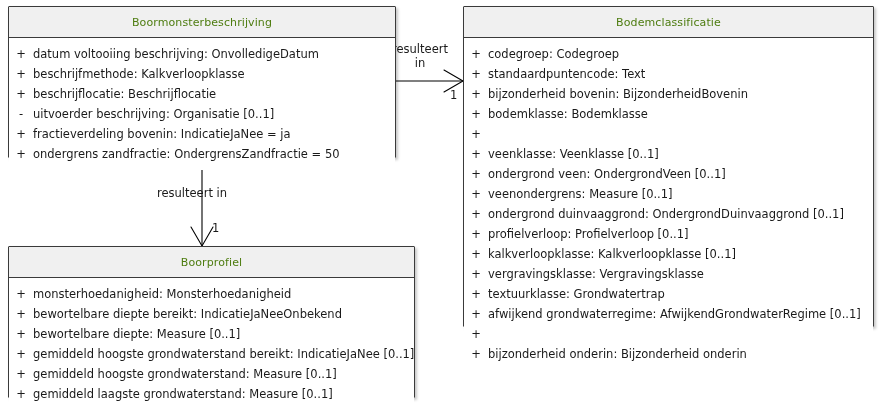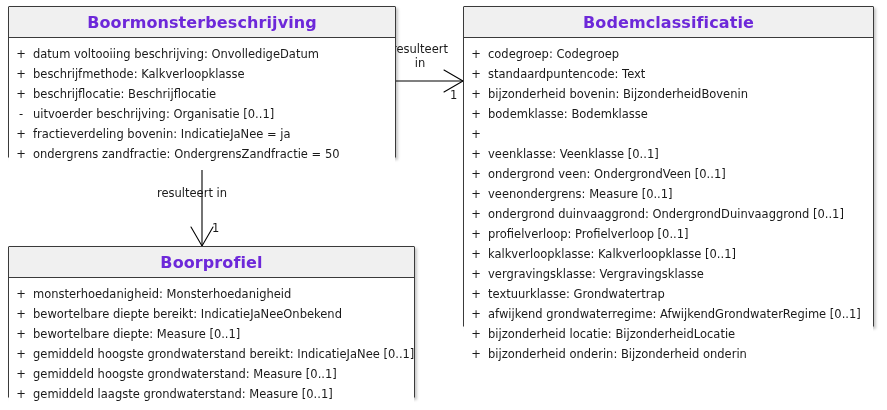--- a/index.html
+++ b/index.html
@@ -35,23 +35,23 @@
   .uml-header {
     box-sizing: border-box;
     height: 31px;
     background: #f0f0f0;
     border-bottom: 1px solid #3a3a3a;
     display: flex;
     align-items: center;
     justify-content: center;
   }
   .uml-title {
-    font-size: 16px;
-    font-weight: bold;
-    color: #6d28d9;
+    font-size: 11px;
+    font-weight: normal;
+    color: #4d7c0f;
     letter-spacing: 0.1px;
     white-space: nowrap;
   }
   .uml-body {
     box-sizing: border-box;
     padding: 6px 0 6px 0;
     background: #ffffff;
   }
   .attr-row {
     display: flex;
@@ -222,21 +222,20 @@
       <div class="attr-row">
         <span class="attr-vis">+</span>
         <span class="attr-text">textuurklasse: Grondwatertrap</span>
       </div>
       <div class="attr-row">
         <span class="attr-vis">+</span>
         <span class="attr-text">afwijkend grondwaterregime: AfwijkendGrondwaterRegime [0..1]</span>
       </div>
       <div class="attr-row">
         <span class="attr-vis">+</span>
-        <span class="attr-text">bijzonderheid locatie: BijzonderheidLocatie</span>
       </div>
       <div class="attr-row">
         <span class="attr-vis">+</span>
         <span class="attr-text">bijzonderheid onderin: Bijzonderheid onderin</span>
       </div>
     </div>
   </div>
 
   <div class="uml-class" style="left:8px; top:246px; width:407px; height:152px;">
     <div class="uml-header">

